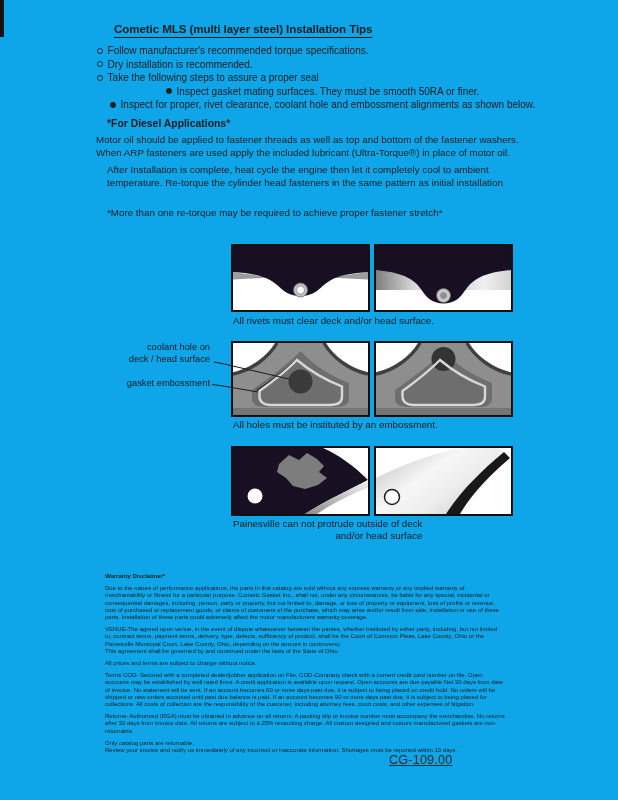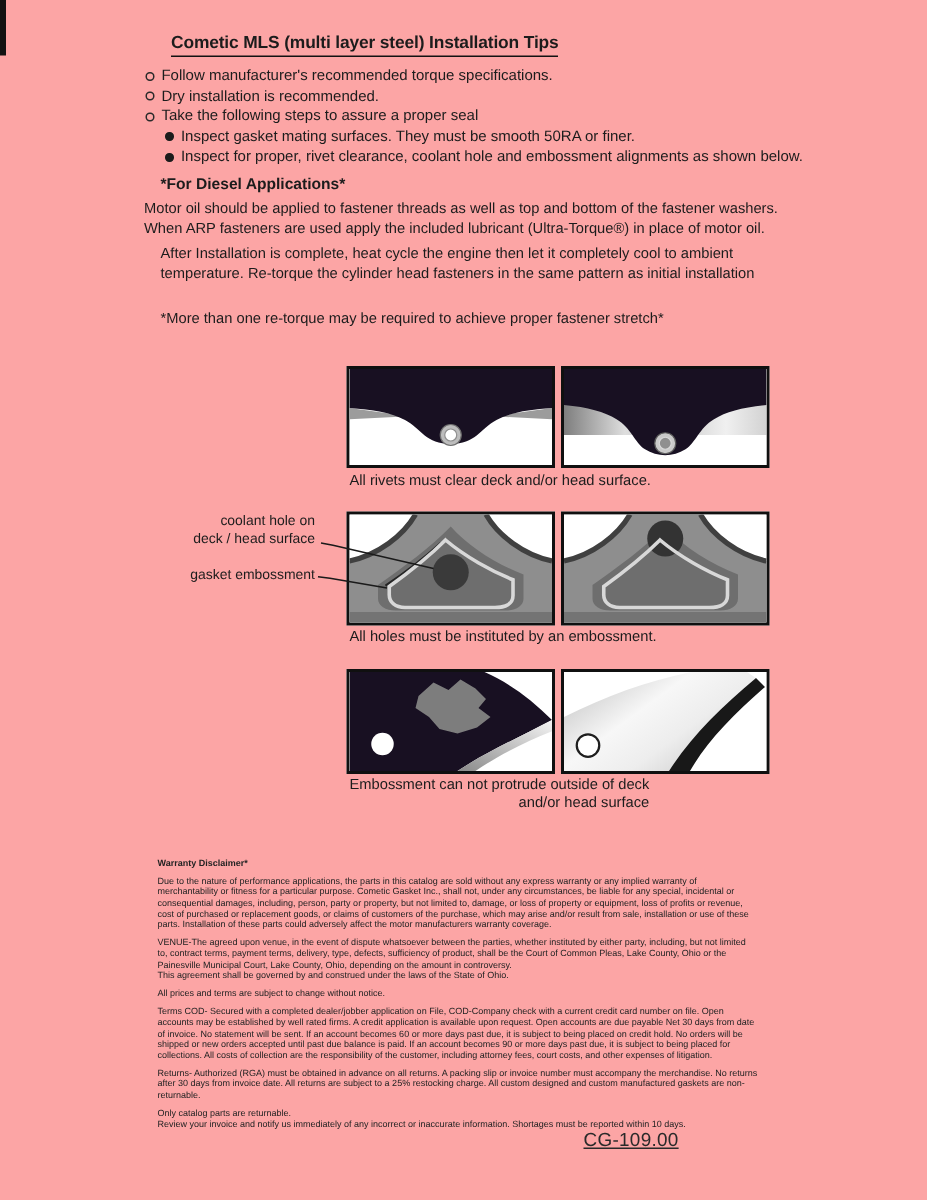--- a/index.html
+++ b/index.html
@@ -1,24 +1,24 @@
 <!DOCTYPE html>
 <html><head>
 <meta charset="utf-8">
 <style>
   html,body{margin:0;padding:0;background:#ffffff;}
-  .page{position:relative;width:618px;height:800px;background:#fca5a5;
+  .page{position:relative;width:618px;height:800px;background:#0ea5e9;
         font-family:"Liberation Sans","DejaVu Sans",sans-serif;color:#1c1c1c;overflow:hidden;}
   .abs{position:absolute;}
   .corner-tick{left:0;top:0;width:4px;height:37px;background:#121212;}
   .title{left:114px;top:22px;font-size:11.6px;font-weight:bold;letter-spacing:-0.1px;
          border-bottom:1.6px solid #111;padding-bottom:1.5px;white-space:nowrap;}
   .bullets{left:97px;top:44px;font-size:10px;line-height:13.5px;white-space:nowrap;}
   .b-row{display:flex;align-items:center;}
-  .b-row.sub{margin-left:13px;}
+  .b-row.sub{margin-left:13px;justify-content:center;}
   .mk{display:inline-block;flex:0 0 auto;width:3.6px;height:3.6px;border-radius:50%;margin-right:5px;}
   .mk-o{border:1px solid #2a2a2a;}
   .mk-dot{background:#1c1c1c;border:1px solid #1c1c1c;}
   .diesel-h{left:107px;top:118px;font-size:10.4px;font-weight:bold;white-space:nowrap;}
   .body-lines{font-size:9.8px;line-height:13px;white-space:nowrap;}
   .dg-label{font-size:12.6px;font-weight:bold;letter-spacing:0.4px;text-align:center;width:139px;white-space:nowrap;margin-top:18px;}
   .dg-box{border:2px solid #101010;background:#fff;line-height:0;}
   .dg-box svg{display:block;}
   .caption{font-size:9.8px;line-height:12px;white-space:nowrap;text-align:right;}
   .pair2-label{font-size:9.3px;line-height:11.5px;text-align:right;width:140px;white-space:nowrap;}
@@ -186,21 +186,21 @@
         </linearGradient>
       </defs>
       <rect width="135" height="66" fill="#ffffff"></rect>
       <path d="M0,30 C28,16 55,6 85,0 L122,0 L128,4 C104,24 84,44 70,66 L0,66 Z" fill="url(#p3wb)"></path>
       <path d="M128,4 L134,10 C112,29 95,47 84,66 L70,66 C84,44 104,24 128,4 Z" fill="#181818"></path>
       <circle cx="16" cy="49" r="7.5" fill="#ffffff" stroke="#1f1f1f" stroke-width="1.5"></circle>
     </svg>
   </div>
 
   <div class="abs caption" style="left:233px;top:518px;">
-    <div>Embossment can not protrude outside of deck</div>
+    <div>Painesville can not protrude outside of deck</div>
     <div>and/or head surface</div>
   </div>
 
   <div class="abs legal">
     <p class="legal-h">Warranty Disclaimer*</p>
     <p class="mt">Due to the nature of performance applications, the parts in this catalog are sold without any express warranty or any implied warranty of merchantability or fitness for a particular purpose.  Cometic Gasket Inc., shall not, under any circumstances, be liable for any special, incidental or consequential damages, including, person, party or property, but not limited to, damage, or loss of property or equipment, loss of profits or revenue, cost of purchased or replacement goods, or claims of customers of the purchase, which may arise and/or result from sale, installation or use of these parts.  Installation of these parts could adversely affect the motor manufacturers warranty coverage.</p>
     <p class="mt">VENUE-The agreed upon venue, in the event of dispute whatsoever between the parties, whether instituted by either party, including, but not limited to, contract terms, payment terms, delivery, type, defects, sufficiency of product, shall be the Court of Common Pleas, Lake County, Ohio or the Painesville Municipal Court, Lake County, Ohio, depending on the amount in controversy.</p>
     <p>This agreement shall be governed by and construed under the laws of the State of Ohio.</p>
     <p class="mt">All prices and terms are subject to change without notice.</p>
     <p class="mt">Terms COD- Secured with a completed dealer/jobber application on File, COD-Company check with a current credit card number on file.  Open accounts may be established by well rated firms.  A credit application is available upon request.  Open accounts are due payable Net 30 days from date of invoice.  No statement will be sent.  If an account becomes 60 or more days past due, it is subject to being placed on credit hold.  No orders will be shipped or new orders accepted until past due balance is paid.  If an account becomes 90 or more days past due, it is subject to being placed for collections.  All costs of collection are the responsibility of the customer, including attorney fees, court costs, and other expenses of litigation.</p>

